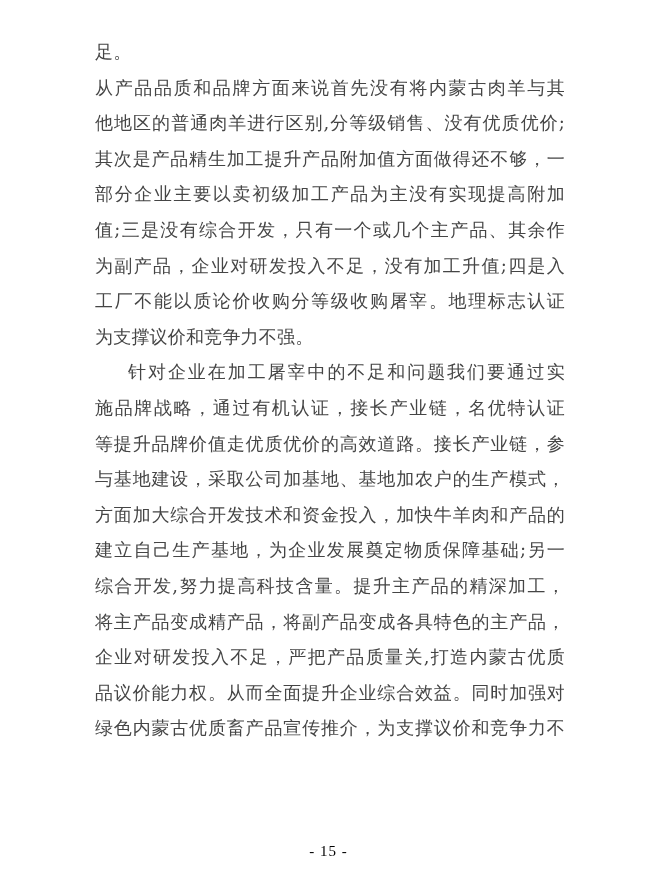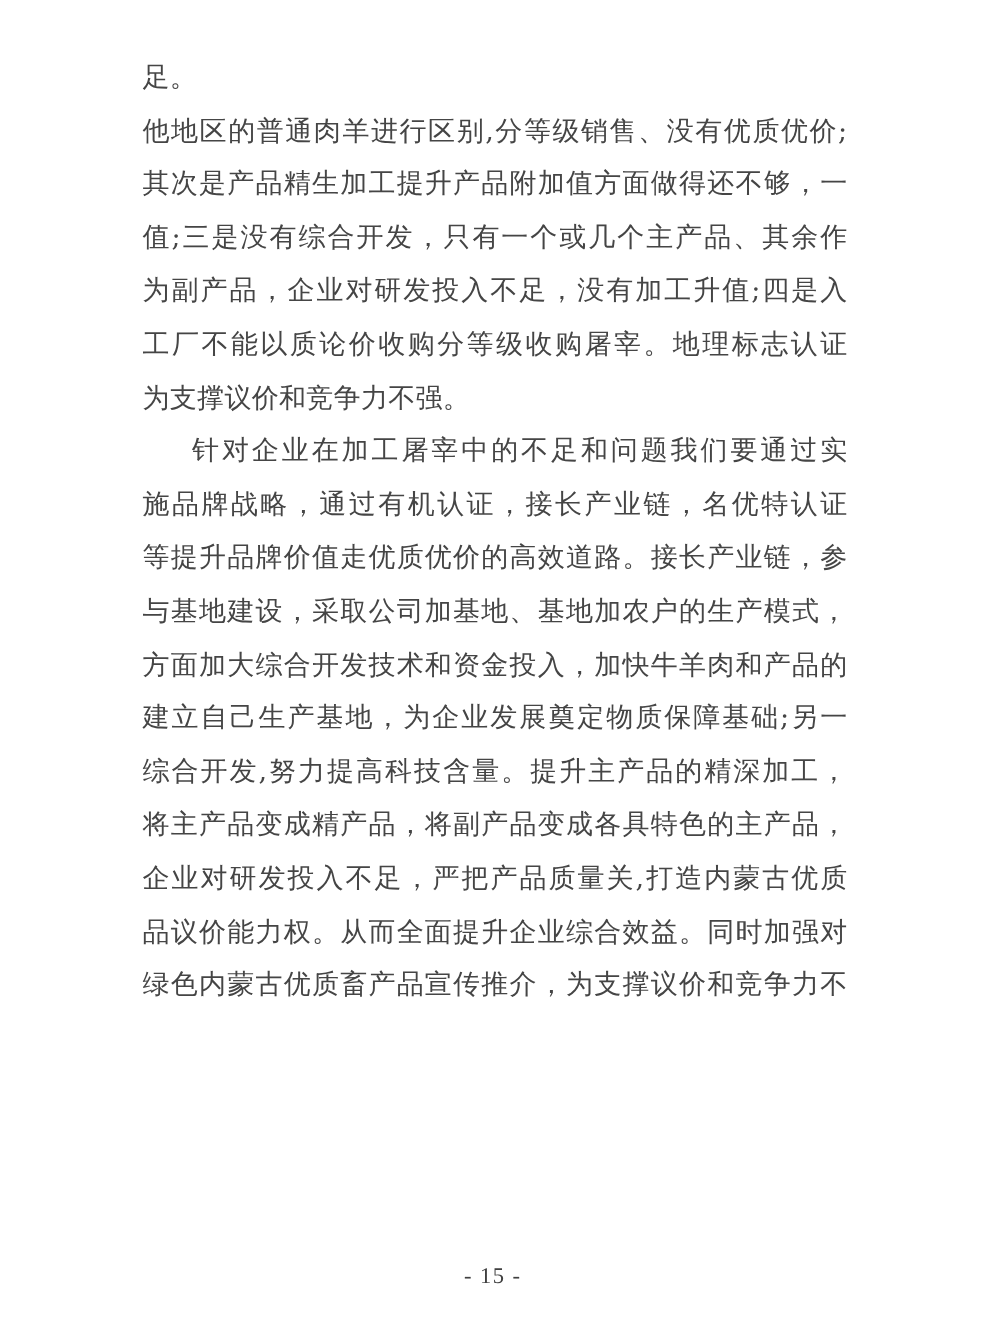--- a/index.html
+++ b/index.html
@@ -37,32 +37,34 @@
     text-indent: 33px;
   }
   .footer {
     position: absolute;
     left: 0;
     right: 0;
     top: 843px;
     text-align: center;
     font-family: "Liberation Serif", serif;
     font-size: 15px;
-    color: #404040;
+    color: #000000;
     letter-spacing: 1px;
   }
 </style>
 </head>
 <body>
 
 <div class="page">
   <div class="textblock">
     <div class="line">足。</div>
+    <div class="line j">从产品品质和品牌方面来说首先没有将内蒙古肉羊与其</div>
     <div class="line j">他地区的普通肉羊进行区别,分等级销售、没有优质优价;</div>
     <div class="line j">其次是产品精生加工提升产品附加值方面做得还不够，一</div>
+    <div class="line j">部分企业主要以卖初级加工产品为主没有实现提高附加</div>
     <div class="line j">值;三是没有综合开发，只有一个或几个主产品、其余作</div>
     <div class="line j">为副产品，企业对研发投入不足，没有加工升值;四是入</div>
     <div class="line j">工厂不能以质论价收购分等级收购屠宰。地理标志认证</div>
     <div class="line">为支撑议价和竞争力不强。</div>
     <div class="line j indent">针对企业在加工屠宰中的不足和问题我们要通过实</div>
     <div class="line j">施品牌战略，通过有机认证，接长产业链，名优特认证</div>
     <div class="line j">等提升品牌价值走优质优价的高效道路。接长产业链，参</div>
     <div class="line j">与基地建设，采取公司加基地、基地加农户的生产模式，</div>
     <div class="line j">方面加大综合开发技术和资金投入，加快牛羊肉和产品的</div>
     <div class="line j">建立自己生产基地，为企业发展奠定物质保障基础;另一</div>

